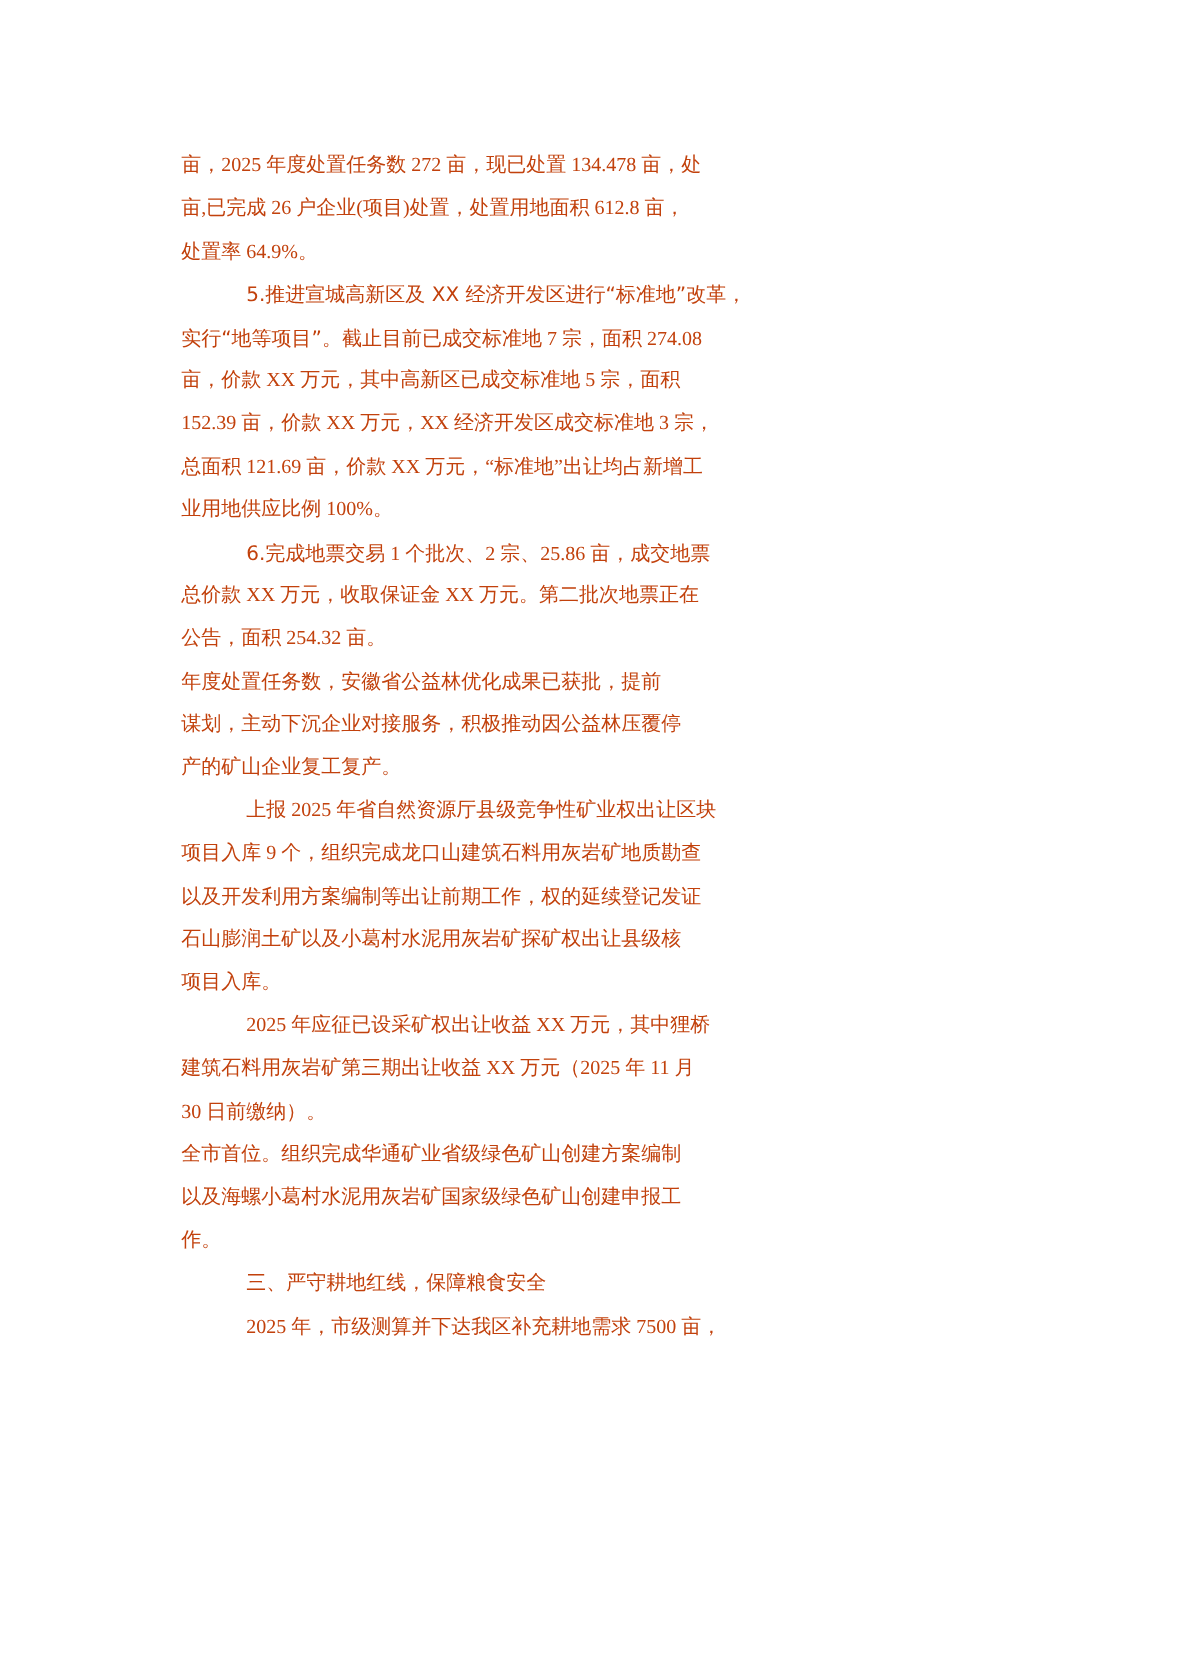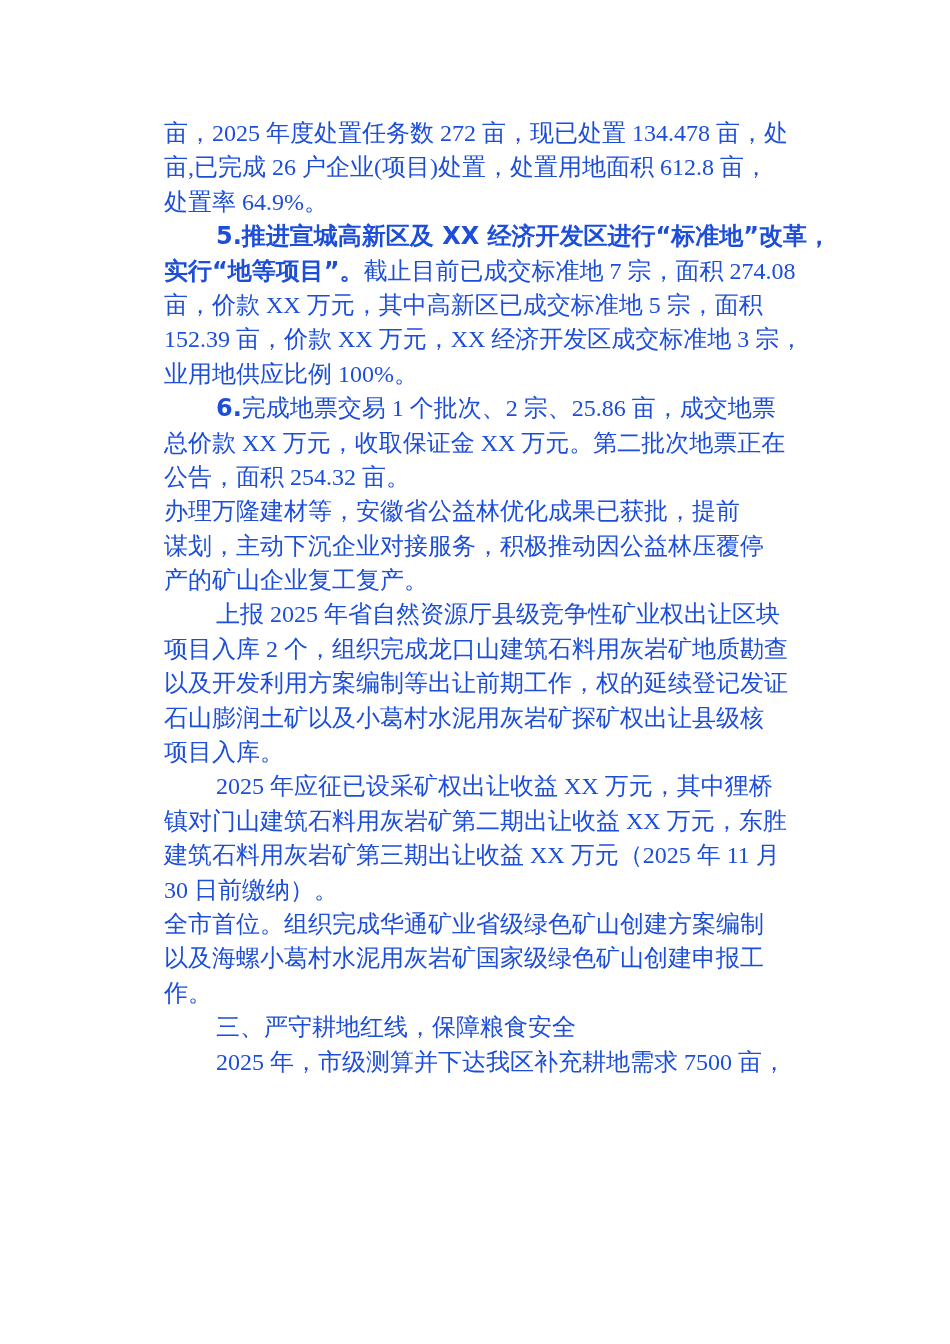--- a/index.html
+++ b/index.html
@@ -1,52 +1,51 @@
 <!DOCTYPE html>
 <html><head>
 <meta charset="utf-8">
 <style>
   html, body { margin: 0; padding: 0; background: #ffffff; }
   body { width: 950px; height: 1344px; position: relative; overflow: hidden; }
   .page {
     position: absolute; left: 145px; top: 116px; width: 665px;
     font-family: "Liberation Serif", "DejaVu Serif", serif;
-    font-size: 24px; line-height: 34.4px; color: #1d4ed8;
+    font-size: 16px; line-height: 34.4px; color: #c2410c;
     text-align: justify;
-    margin-left: 19px;
   }
   .line { display: block; white-space: nowrap; height: 34.4px; }
   .indent { padding-left: 52px; }
-  .b { font-weight: bold; font-family: "DejaVu Sans", "Liberation Sans", sans-serif; }
+  .b { font-weight: normal; font-family: "DejaVu Sans", "Liberation Sans", sans-serif; }
 </style>
 </head>
 <body>
 
 <div class="page" id="page">
     <div class="line"><span>亩，2025 年度处置任务数 272 亩，现已处置 134.478 亩，处</span></div>
     <div class="line"><span>亩,已完成 26 户企业(项目)处置，处置用地面积 612.8 亩，</span></div>
     <div class="line"><span>处置率 64.9%。</span></div>
     <div class="line indent"><span class="b">5.推进宣城高新区及 XX 经济开发区进行“标准地”改革，</span></div>
     <div class="line"><span class="b">实行“地等项目”。</span><span>截止目前已成交标准地 7 宗，面积 274.08</span></div>
     <div class="line"><span>亩，价款 XX 万元，其中高新区已成交标准地 5 宗，面积</span></div>
     <div class="line"><span>152.39 亩，价款 XX 万元，XX 经济开发区成交标准地 3 宗，</span></div>
+    <div class="line"><span>总面积 121.69 亩，价款 XX 万元，“标准地”出让均占新增工</span></div>
     <div class="line"><span>业用地供应比例 100%。</span></div>
     <div class="line indent"><span class="b">6.</span><span>完成地票交易 1 个批次、2 宗、25.86 亩，成交地票</span></div>
     <div class="line"><span>总价款 XX 万元，收取保证金 XX 万元。第二批次地票正在</span></div>
     <div class="line"><span>公告，面积 254.32 亩。</span></div>
-    <div class="line"><span>办理万隆建材等，安徽省公益林优化成果已获批，提前</span></div>
+    <div class="line"><span>年度处置任务数，安徽省公益林优化成果已获批，提前</span></div>
     <div class="line"><span>谋划，主动下沉企业对接服务，积极推动因公益林压覆停</span></div>
     <div class="line"><span>产的矿山企业复工复产。</span></div>
     <div class="line indent"><span>上报 2025 年省自然资源厅县级竞争性矿业权出让区块</span></div>
-    <div class="line"><span>项目入库 2 个，组织完成龙口山建筑石料用灰岩矿地质勘查</span></div>
+    <div class="line"><span>项目入库 9 个，组织完成龙口山建筑石料用灰岩矿地质勘查</span></div>
     <div class="line"><span>以及开发利用方案编制等出让前期工作，权的延续登记发证</span></div>
     <div class="line"><span>石山膨润土矿以及小葛村水泥用灰岩矿探矿权出让县级核</span></div>
     <div class="line"><span>项目入库。</span></div>
     <div class="line indent"><span>2025 年应征已设采矿权出让收益 XX 万元，其中狸桥</span></div>
-    <div class="line"><span>镇对门山建筑石料用灰岩矿第二期出让收益 XX 万元，东胜</span></div>
     <div class="line"><span>建筑石料用灰岩矿第三期出让收益 XX 万元（2025 年 11 月</span></div>
     <div class="line"><span>30 日前缴纳）。</span></div>
     <div class="line"><span>全市首位。组织完成华通矿业省级绿色矿山创建方案编制</span></div>
     <div class="line"><span>以及海螺小葛村水泥用灰岩矿国家级绿色矿山创建申报工</span></div>
     <div class="line"><span>作。</span></div>
     <div class="line indent"><span>三、严守耕地红线，保障粮食安全</span></div>
     <div class="line indent"><span>2025 年，市级测算并下达我区补充耕地需求 7500 亩，</span></div>
   </div>
 
 </body></html>

